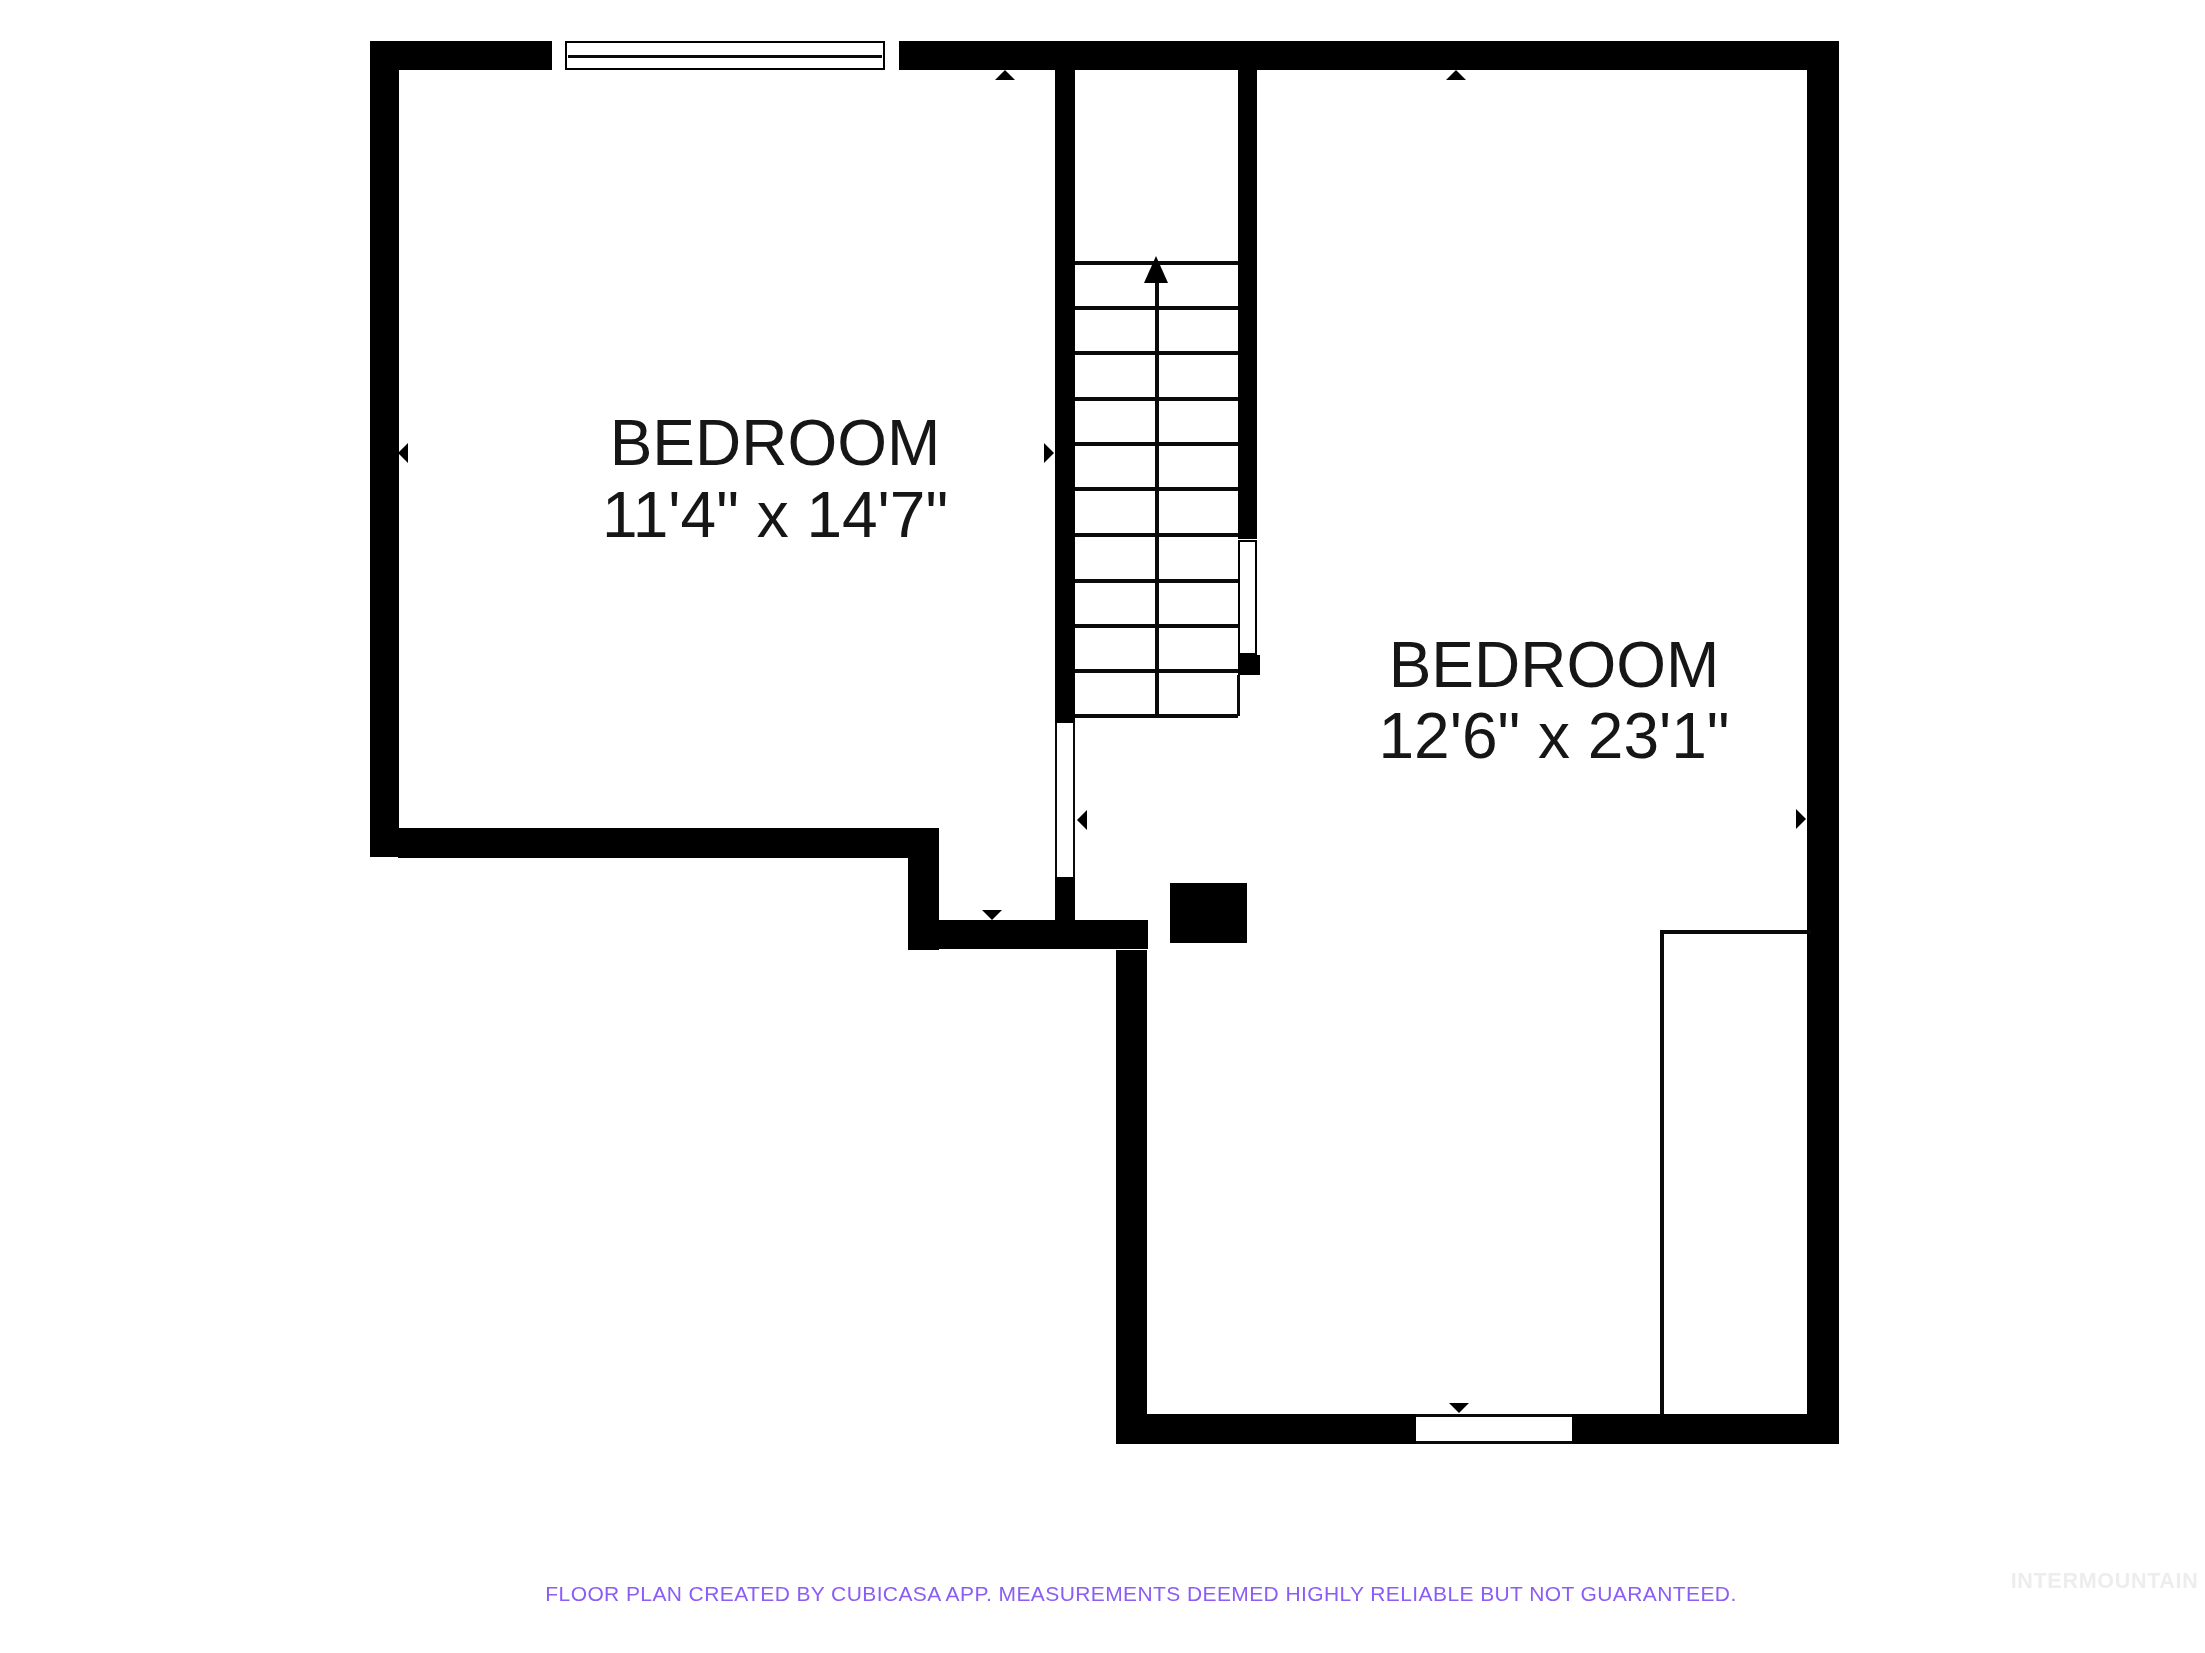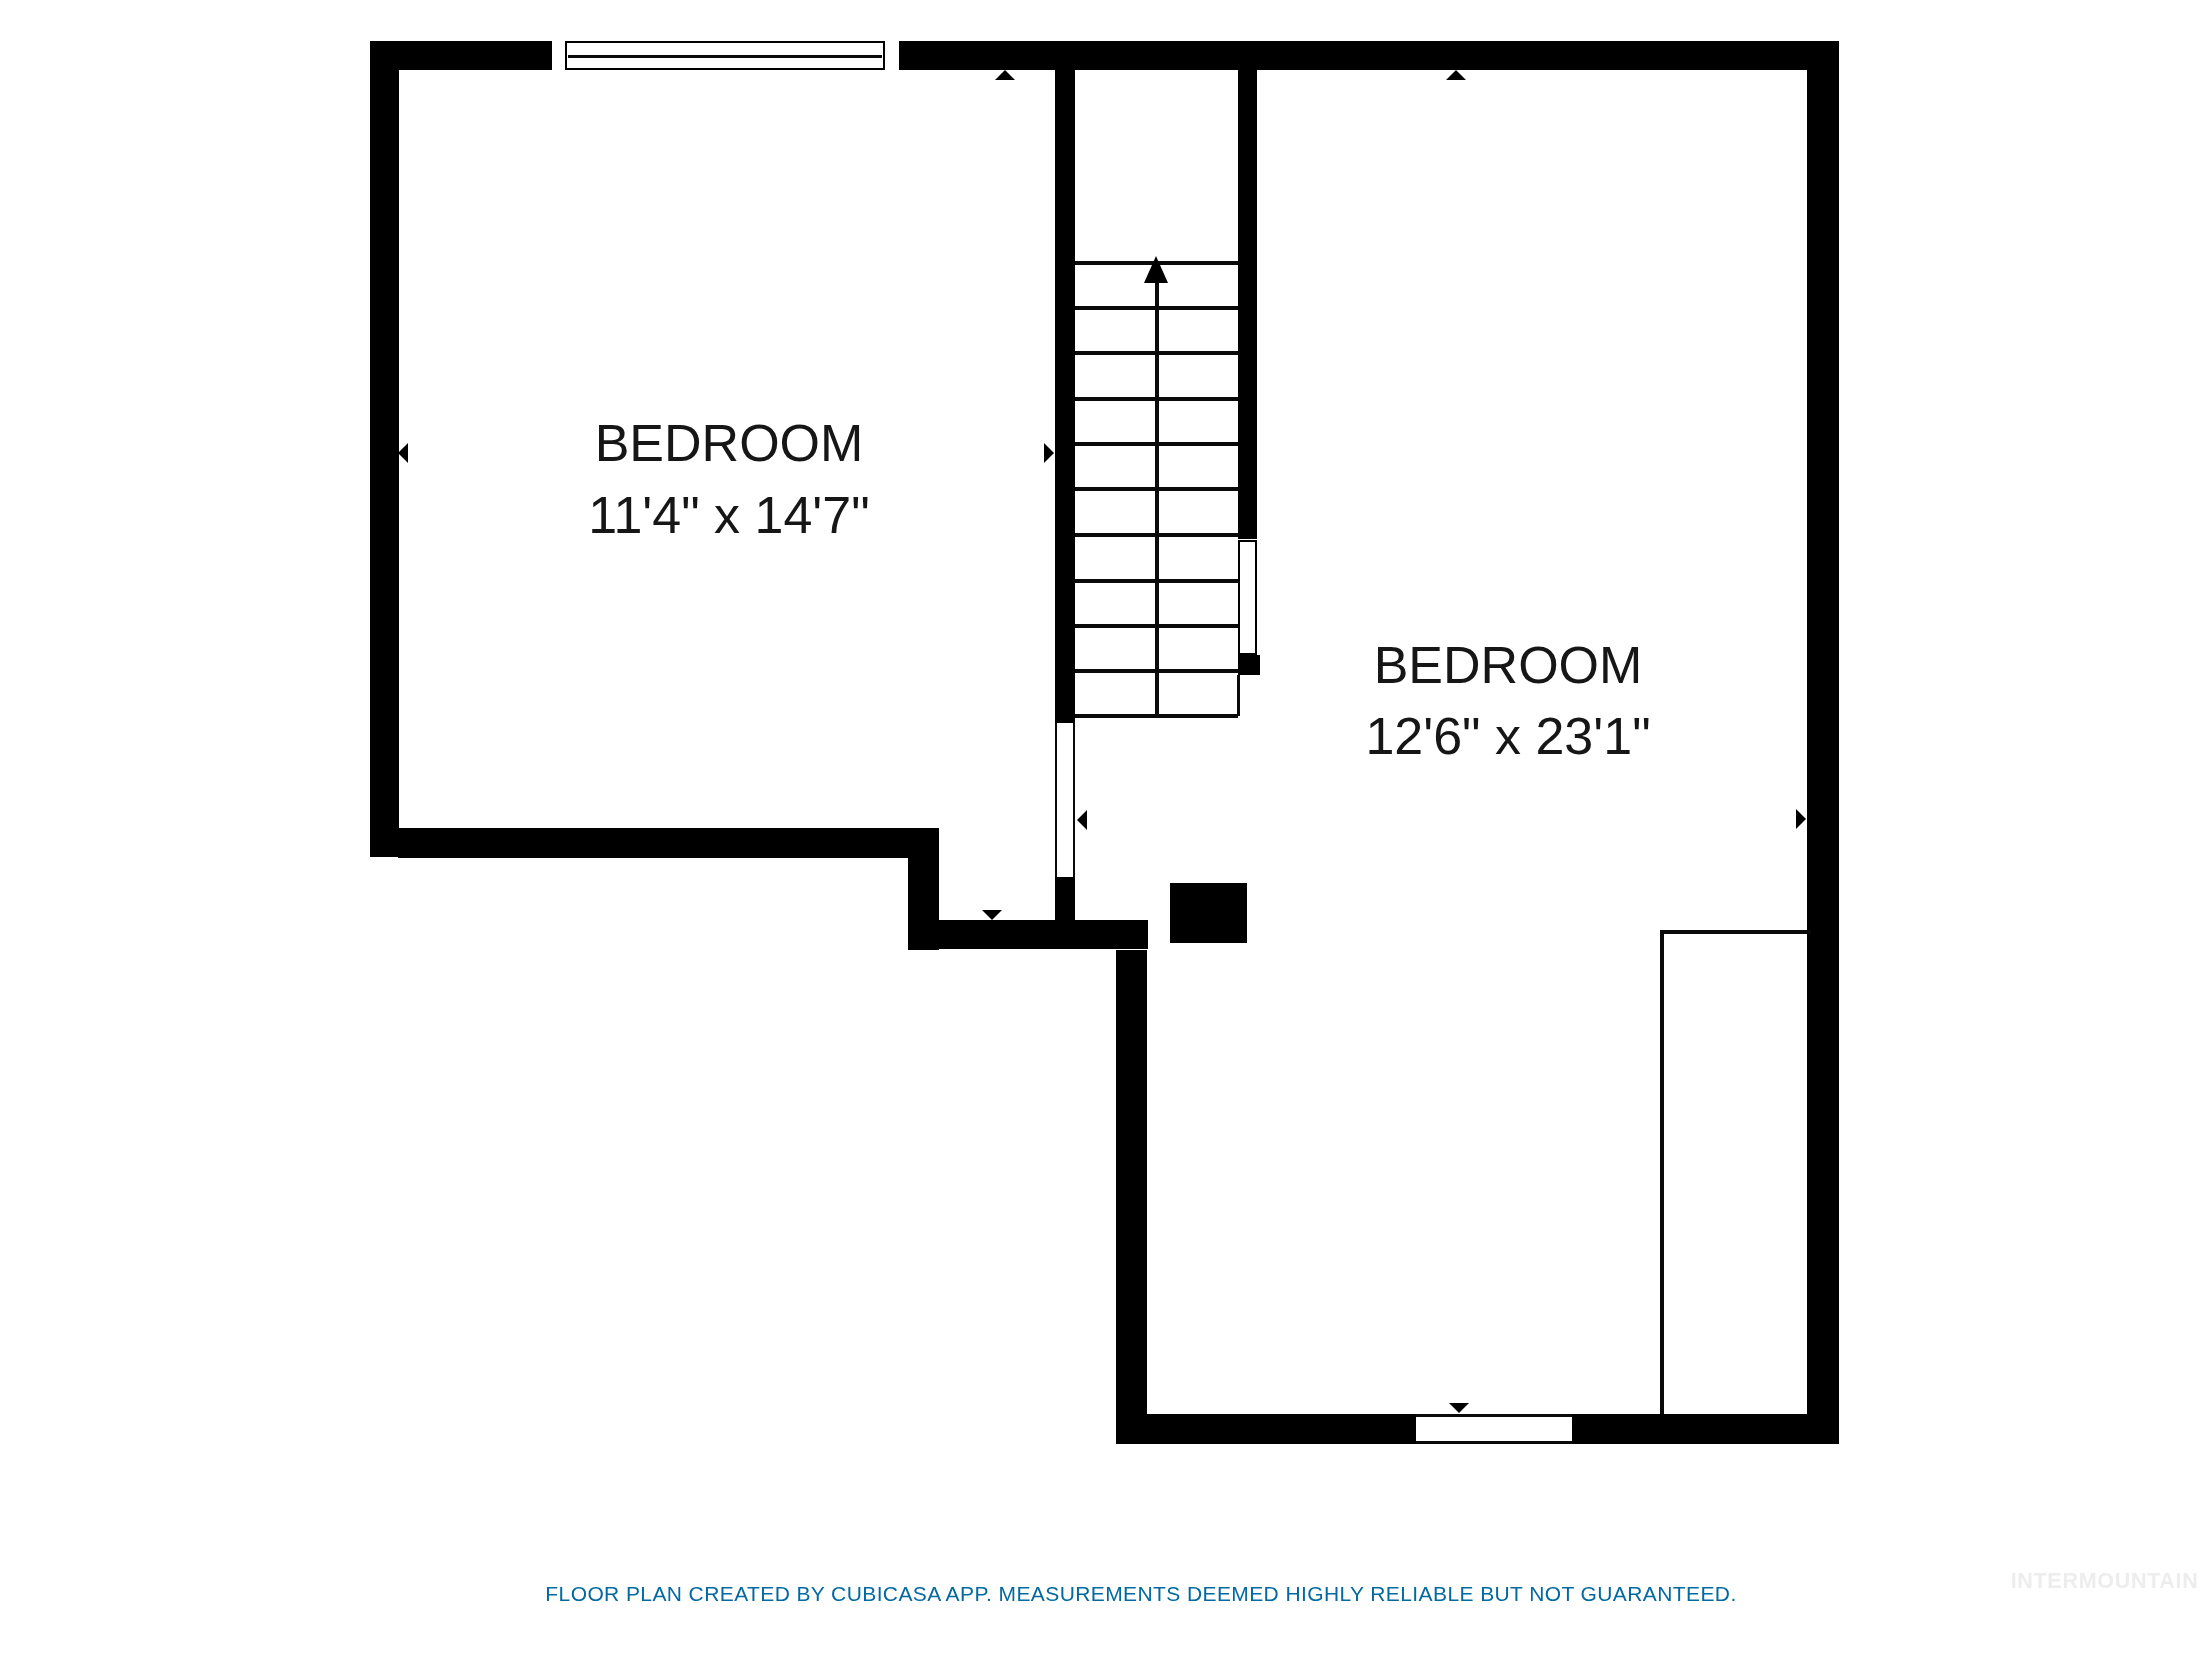--- a/index.html
+++ b/index.html
@@ -11,25 +11,25 @@
     font-family:"Liberation Sans", sans-serif;
   }
   .wall{position:absolute;background:#000000;}
   .thinline{position:absolute;background:#0a0a0a;}
   .tread{position:absolute;background:#0a0a0a;}
   .tri{position:absolute;width:0;height:0;border-style:solid;border-color:transparent;}
   .frame{position:absolute;background:#ffffff;border:2.9px solid #000000;box-sizing:border-box;}
   .solidbox{position:absolute;background:#000000;}
   .room-label{
     position:absolute;transform:translate(-50%,-50%);
-    font-size:52px;color:#161616;white-space:nowrap;letter-spacing:0px;
+    font-size:64px;color:#161616;white-space:nowrap;letter-spacing:0px;margin-left:46px;
   }
   .disclaimer{
     position:absolute;transform:translate(-50%,-50%);
-    font-size:21px;color:#0369a1;white-space:nowrap;letter-spacing:0.4px;
+    font-size:21px;color:#8b5cf6;white-space:nowrap;letter-spacing:0.4px;
   }
   .watermark{
     position:absolute;
     font-size:21.5px;font-weight:bold;color:#ededed;
     white-space:nowrap;letter-spacing:0.7px;
   }
 </style>
 </head>
 <body>
 

